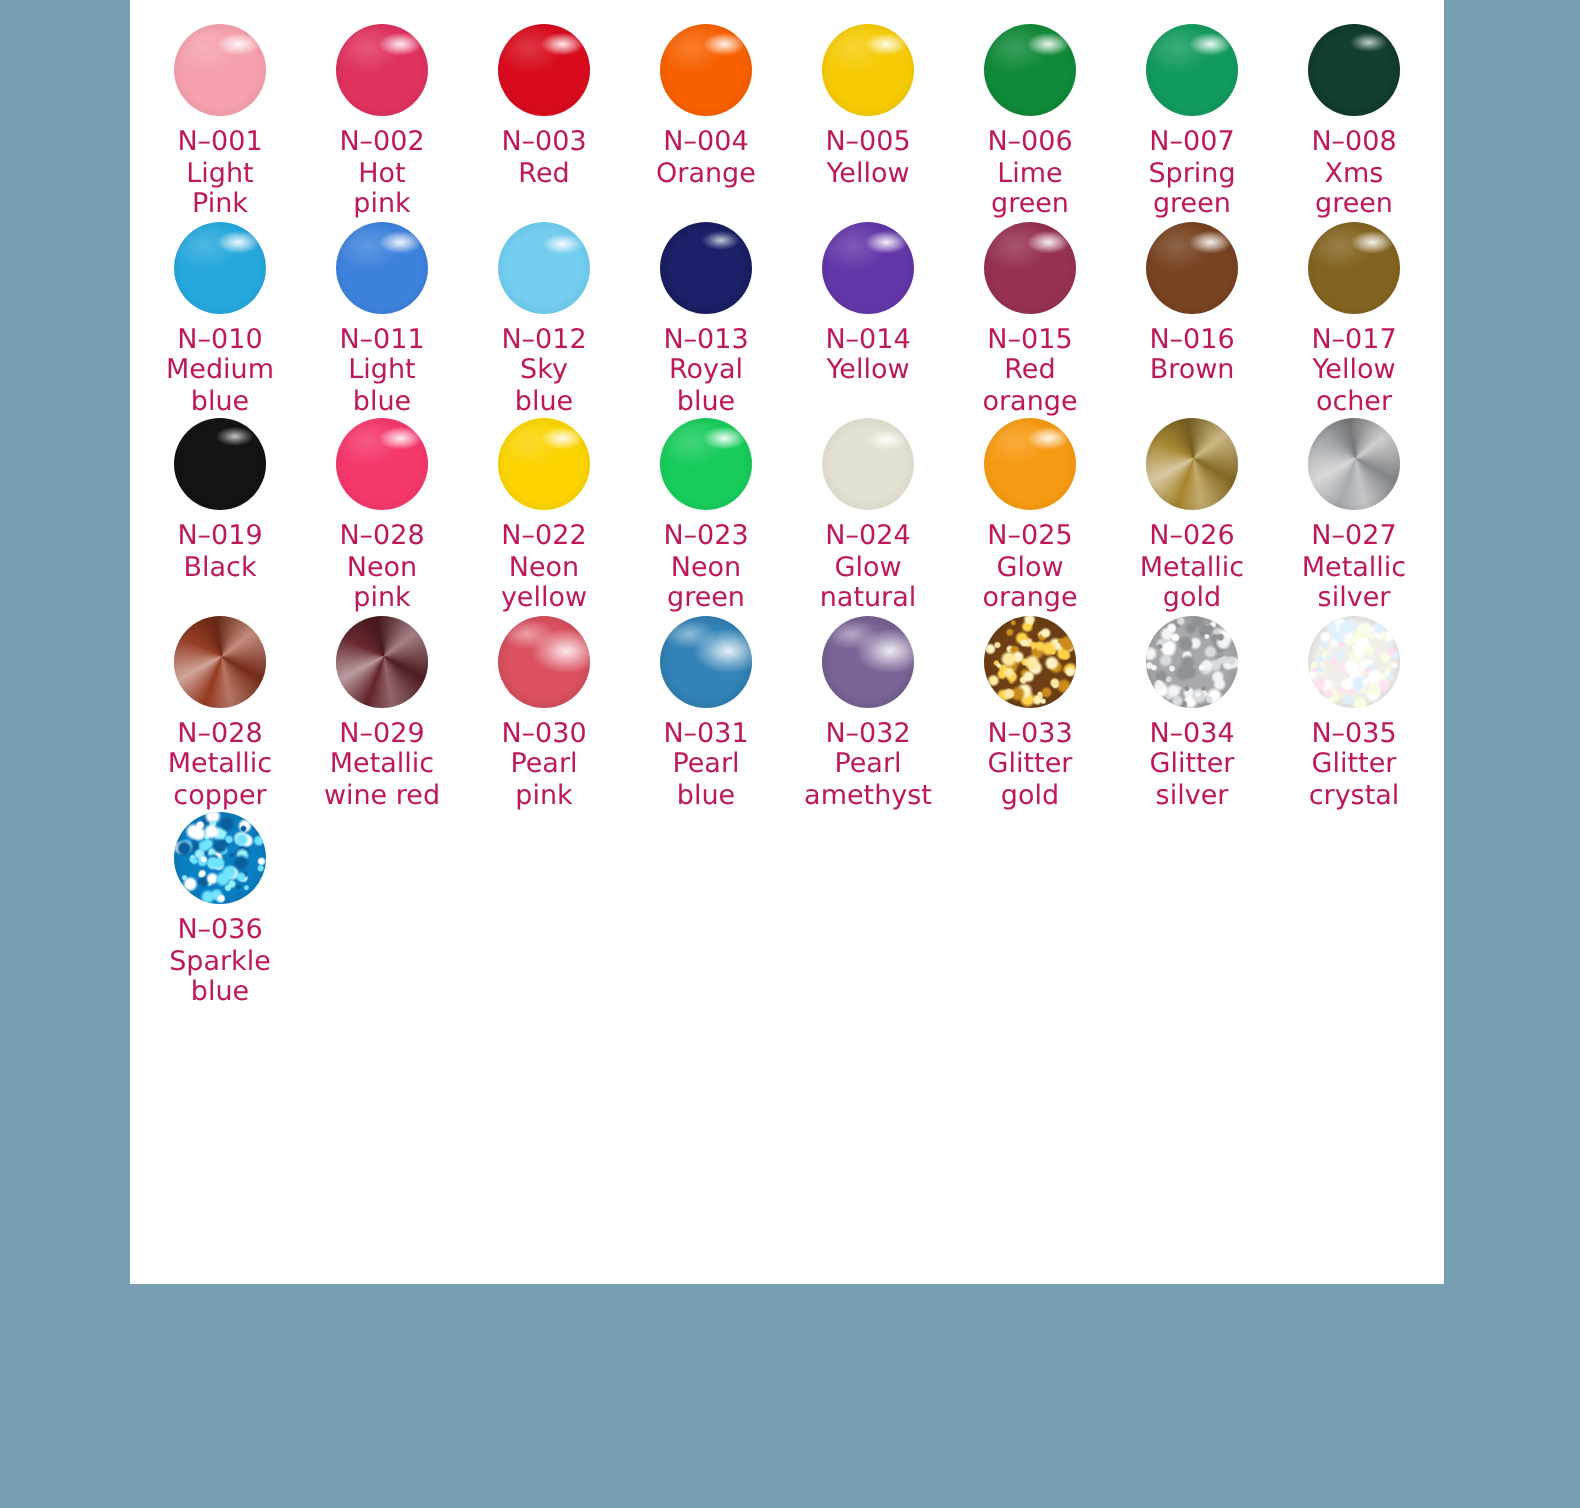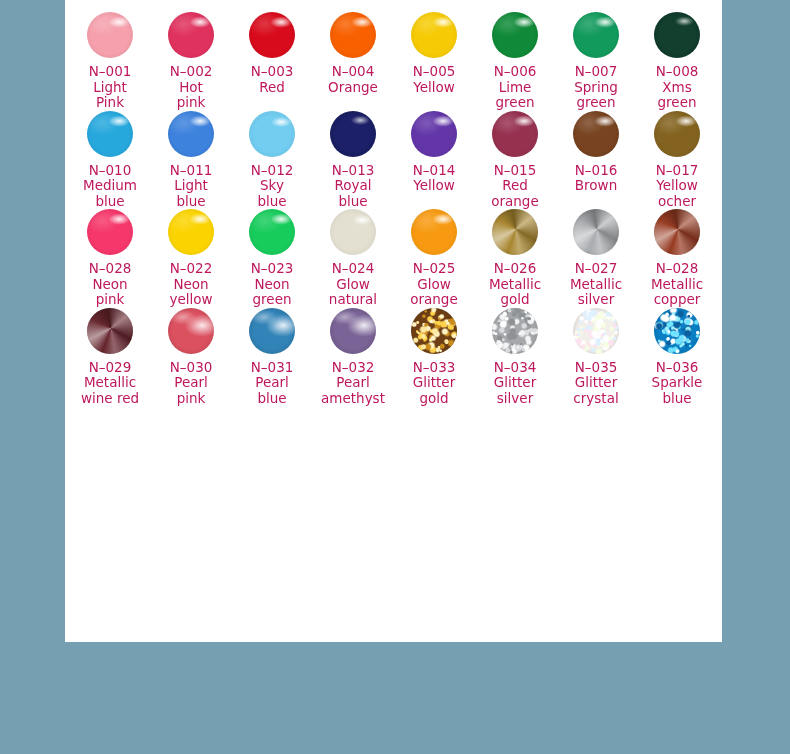--- a/index.html
+++ b/index.html
@@ -288,20 +288,30 @@
           <div class="gloss"></div>
         </div>
         <div class="label">
           <span class="nm">N–017</span>
           <span class="nm">Yellow</span>
           <span class="nm">ocher</span>
         </div>
       </div>
       <div class="swatch-cell">
         <div class="dot-wrap">
+          <div class="dot" style="background: rgb(20, 20, 20);"></div>
+          <div class="gloss dark"></div>
+        </div>
+        <div class="label">
+          <span class="nm">N–019</span>
+          <span class="nm">Black</span>
+        </div>
+      </div>
+      <div class="swatch-cell">
+        <div class="dot-wrap">
           <div class="dot" style="background: rgb(245, 55, 107);"></div>
           <div class="gloss"></div>
         </div>
         <div class="label">
           <span class="nm">N–028</span>
           <span class="nm">Neon</span>
           <span class="nm">pink</span>
         </div>
       </div>
       <div class="swatch-cell">

